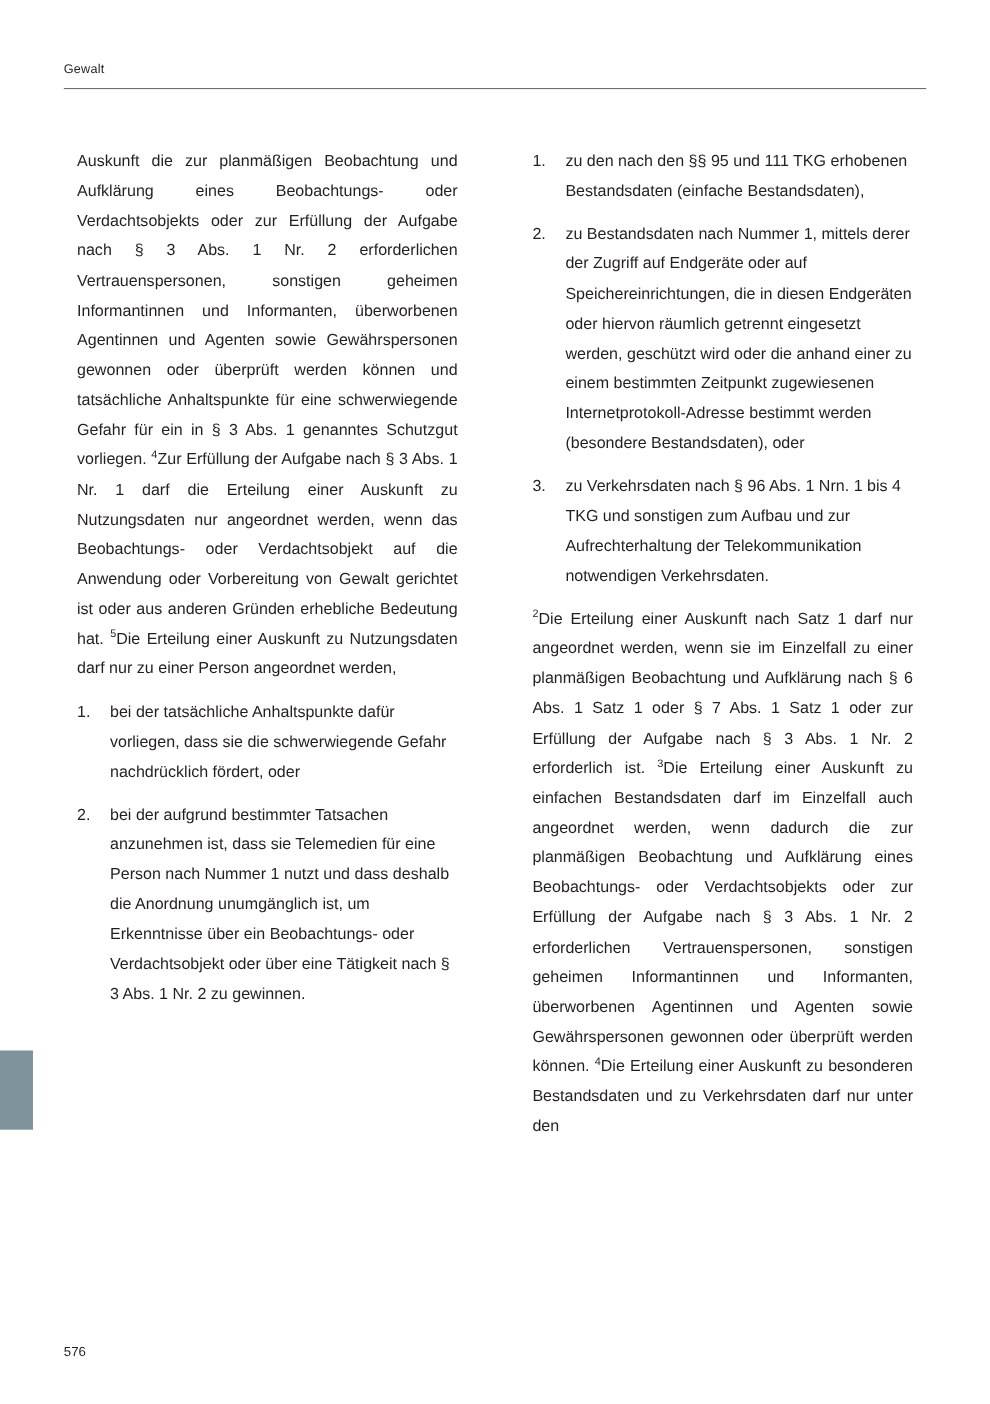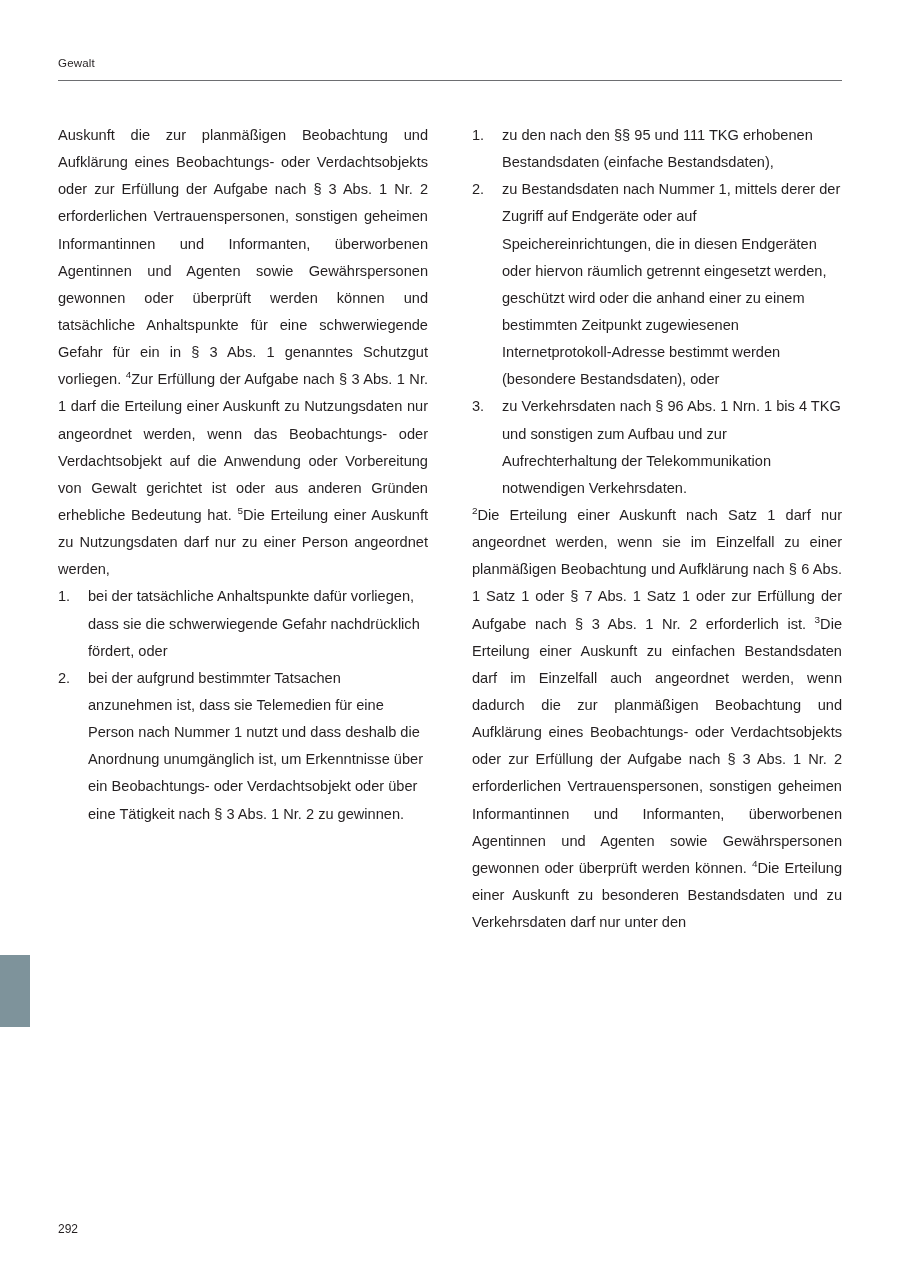--- a/index.html
+++ b/index.html
@@ -58,21 +58,21 @@
     font-size: 14.6px;
     line-height: 1.86;
     text-align: justify;
     text-justify: inter-word;
     color: #231f20;
   }
   .col-left { left: 58px; }
   .col-right { left: 472px; }
 
   p {
-    margin: 0;
+    margin: 12px;
   }
   p.body {
     text-align: justify;
   }
 
   
   .li {
     position: relative;
     padding-left: 30px;
     text-align: left;
@@ -123,15 +123,15 @@
     <p class="li"><span class="num">1.</span><span>zu den nach den §§ 95 und 111 TKG erhobenen Bestandsdaten (einfache Bestandsdaten),</span></p>
 
     <p class="li"><span class="num">2.</span><span>zu Bestandsdaten nach Nummer 1, mittels derer der Zugriff auf Endgeräte oder auf Speichereinrichtungen, die in diesen Endgeräten oder hiervon räumlich getrennt eingesetzt werden, geschützt wird oder die anhand einer zu einem bestimmten Zeitpunkt zugewiesenen Internetprotokoll-Adresse bestimmt werden (besondere Bestandsdaten), oder</span></p>
 
     <p class="li"><span class="num">3.</span><span>zu Verkehrsdaten nach § 96 Abs. 1 Nrn. 1 bis 4 TKG und sonstigen zum Aufbau und zur Aufrechterhaltung der Telekommunikation notwendigen Verkehrsdaten.</span></p>
 
     <p class="body"><sup>2</sup><span>Die Erteilung einer Auskunft nach Satz 1 darf nur angeordnet werden, wenn sie im Einzelfall zu einer planmäßigen Beobachtung und Aufklärung nach § 6 Abs. 1 Satz 1 oder § 7 Abs. 1 Satz 1 oder zur Erfüllung der Aufgabe nach § 3 Abs. 1 Nr. 2 erforderlich ist. </span><sup>3</sup><span>Die Erteilung einer Auskunft zu einfachen Bestandsdaten darf im Einzelfall auch angeordnet werden, wenn dadurch die zur planmäßigen Beobachtung und Aufklärung eines Beobachtungs- oder Verdachtsobjekts oder zur Erfüllung der Aufgabe nach § 3 Abs. 1 Nr. 2 erforderlichen Vertrauenspersonen, sonstigen geheimen Informantinnen und Informanten, überworbenen Agentinnen und Agenten sowie Gewährspersonen gewonnen oder überprüft werden können. </span><sup>4</sup><span>Die Erteilung einer Auskunft zu besonderen Bestandsdaten und zu Verkehrsdaten darf nur unter den</span></p>
 
   </div>
 
-  <div class="folio">292</div>
+  <div class="folio">576</div>
 
 </div>
 
 </body></html>

